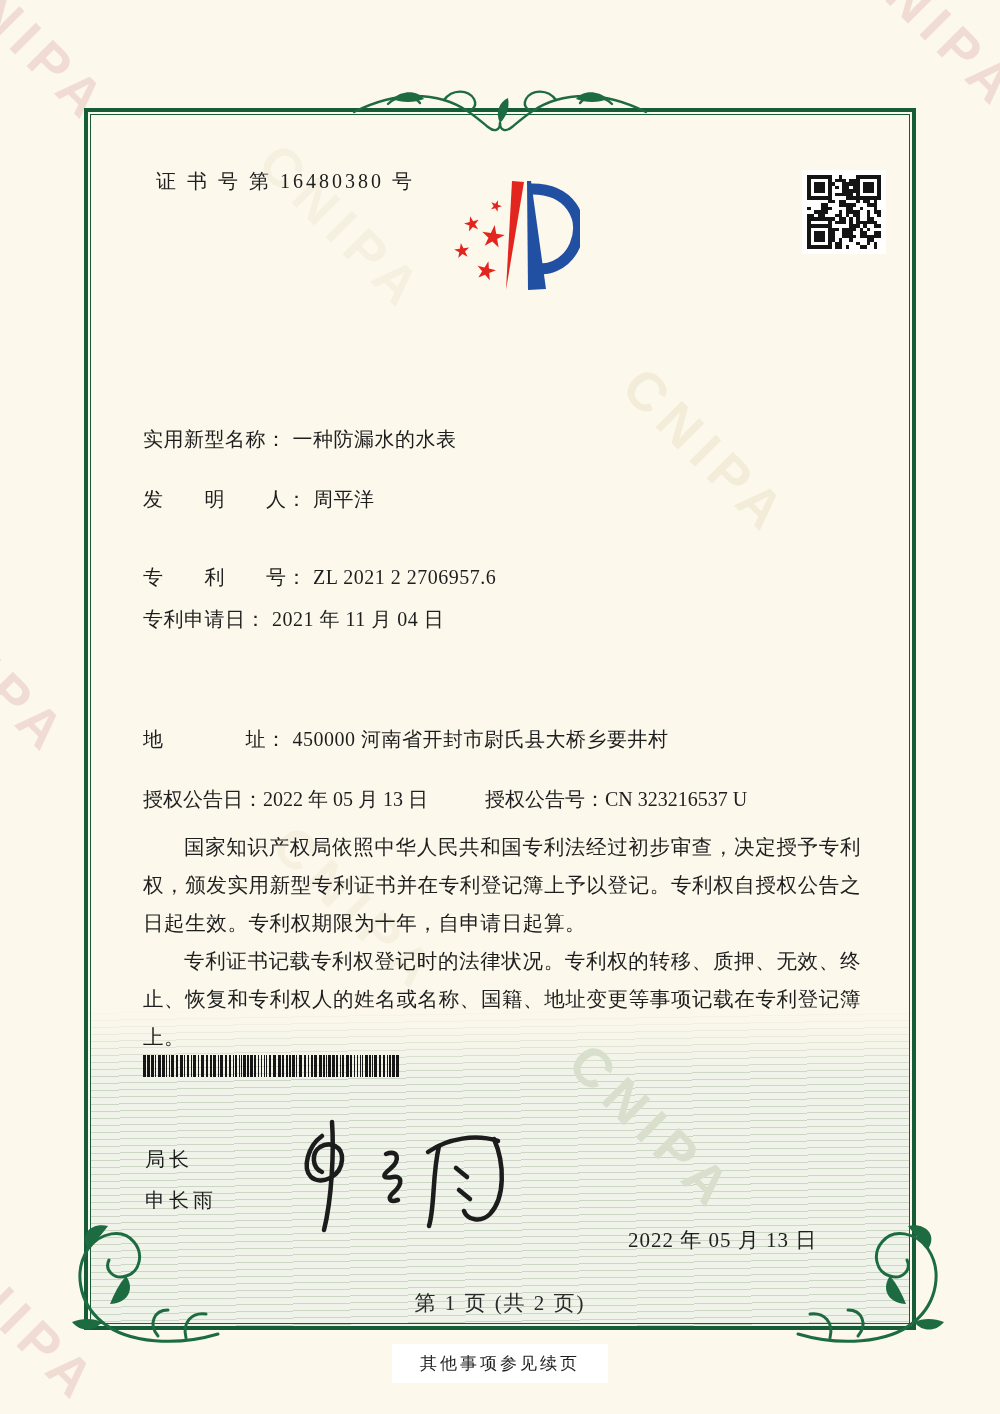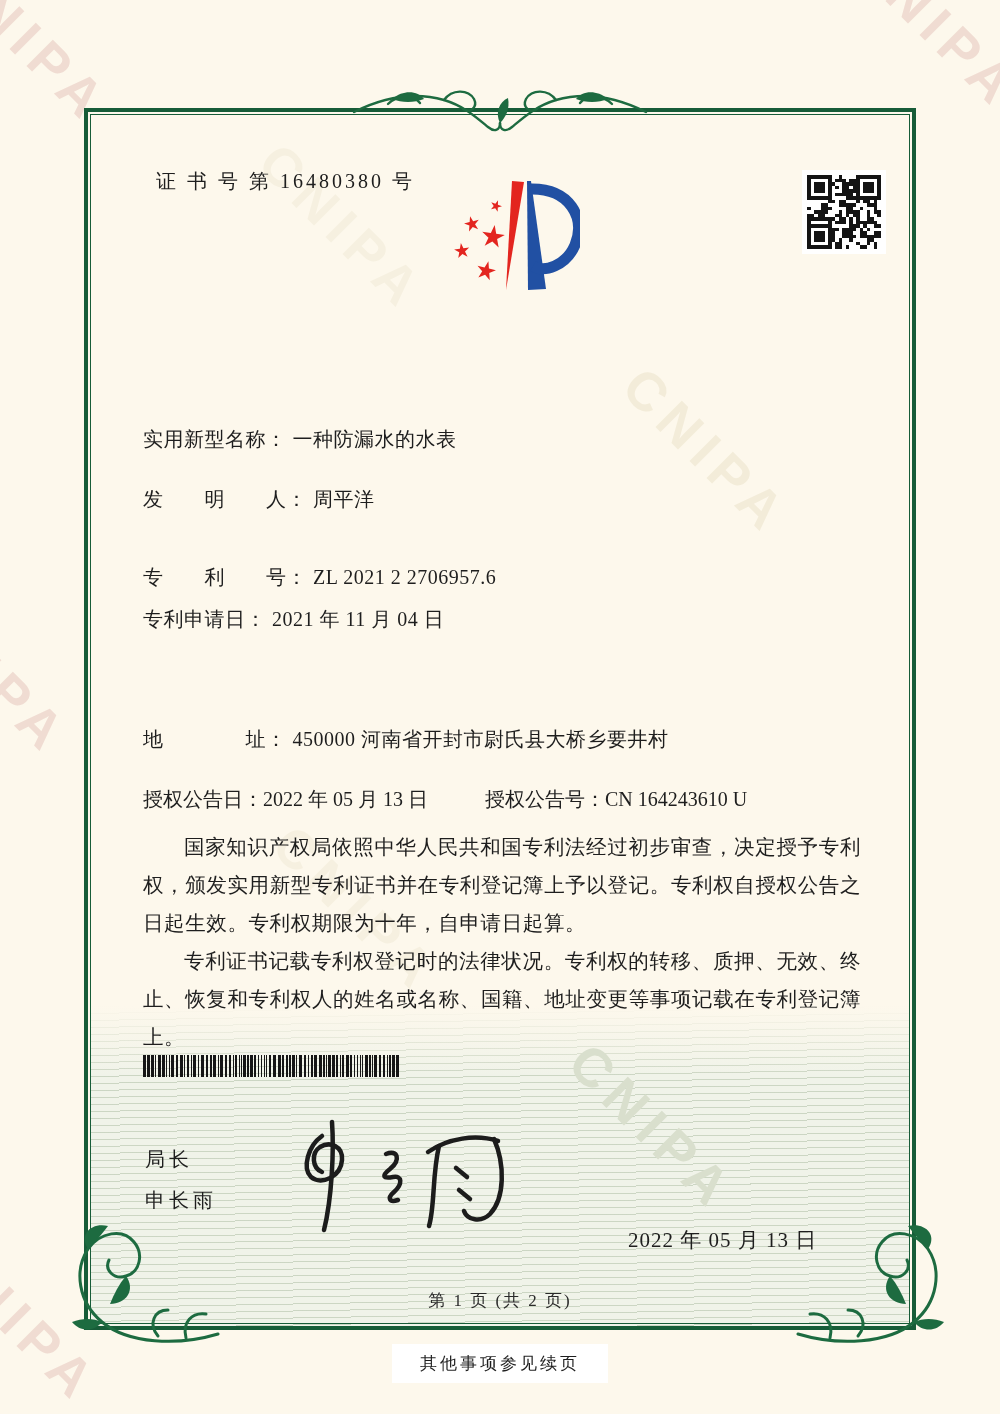--- a/index.html
+++ b/index.html
@@ -63,21 +63,21 @@
   .legal p{margin:0;text-indent:2em;}
 
   
   .barcode{position:absolute;left:143px;top:1055px;z-index:5;}
   .signer{position:absolute;left:145px;top:1146px;z-index:5;
           font-family:"Liberation Sans","DejaVu Sans",sans-serif;font-size:20px;letter-spacing:4px;}
   .signer div{margin-bottom:14px;}
   .signature{position:absolute;left:286px;top:1116px;z-index:5;}
   .issue-date{position:absolute;left:628px;top:1226px;z-index:5;font-size:21px;letter-spacing:1px;}
   .page-info{position:absolute;left:0;top:1289px;width:100%;text-align:center;z-index:5;
-             font-size:17px;letter-spacing:2px;color:#2a2a2a;}
+             font-size:21px;letter-spacing:2px;color:#2a2a2a;}
   .footer-note{position:absolute;left:50%;top:1344px;transform:translateX(-50%);z-index:5;
                background:#ffffff;padding:8px 28px;font-size:17px;letter-spacing:3px;}
 </style>
 </head>
 <body>
 
 <div class="page">
 
   <span class="wm wm-pink wm1">CNIPA</span>
   <span class="wm wm-pink wm2">CNIPA</span>
@@ -421,21 +421,21 @@
   <div class="field-row r3">
     <span class="flabel">专利申请日：</span><span class="fvalue">2021 年 11 月 04 日</span>
   </div>
   <div class="field-row r5">
     <span class="flabel">地　　　　址：</span><span class="fvalue">450000 河南省开封市尉氏县大桥乡要井村</span>
   </div>
 
   <div class="grant-row">
     <span>授权公告日：</span><span>2022 年 05 月 13 日</span>
     <span class="grant-number-pair">
-      <span>授权公告号：</span><span>CN 164243610 U</span>
+      <span>授权公告号：</span><span>CN 323216537 U</span>
     </span>
   </div>
 
   <div class="legal">
     <p>国家知识产权局依照中华人民共和国专利法经过初步审查，决定授予专利权，颁发实用新型专利证书并在专利登记簿上予以登记。专利权自授权公告之日起生效。专利权期限为十年，自申请日起算。</p>
     <p>专利证书记载专利权登记时的法律状况。专利权的转移、质押、无效、终止、恢复和专利权人的姓名或名称、国籍、地址变更等事项记载在专利登记簿上。</p>
   </div>
 
   <svg class="barcode" id="barcode-svg" width="258" height="22">
       <rect x="0" y="0" width="3" height="22" fill="#161616"></rect>

